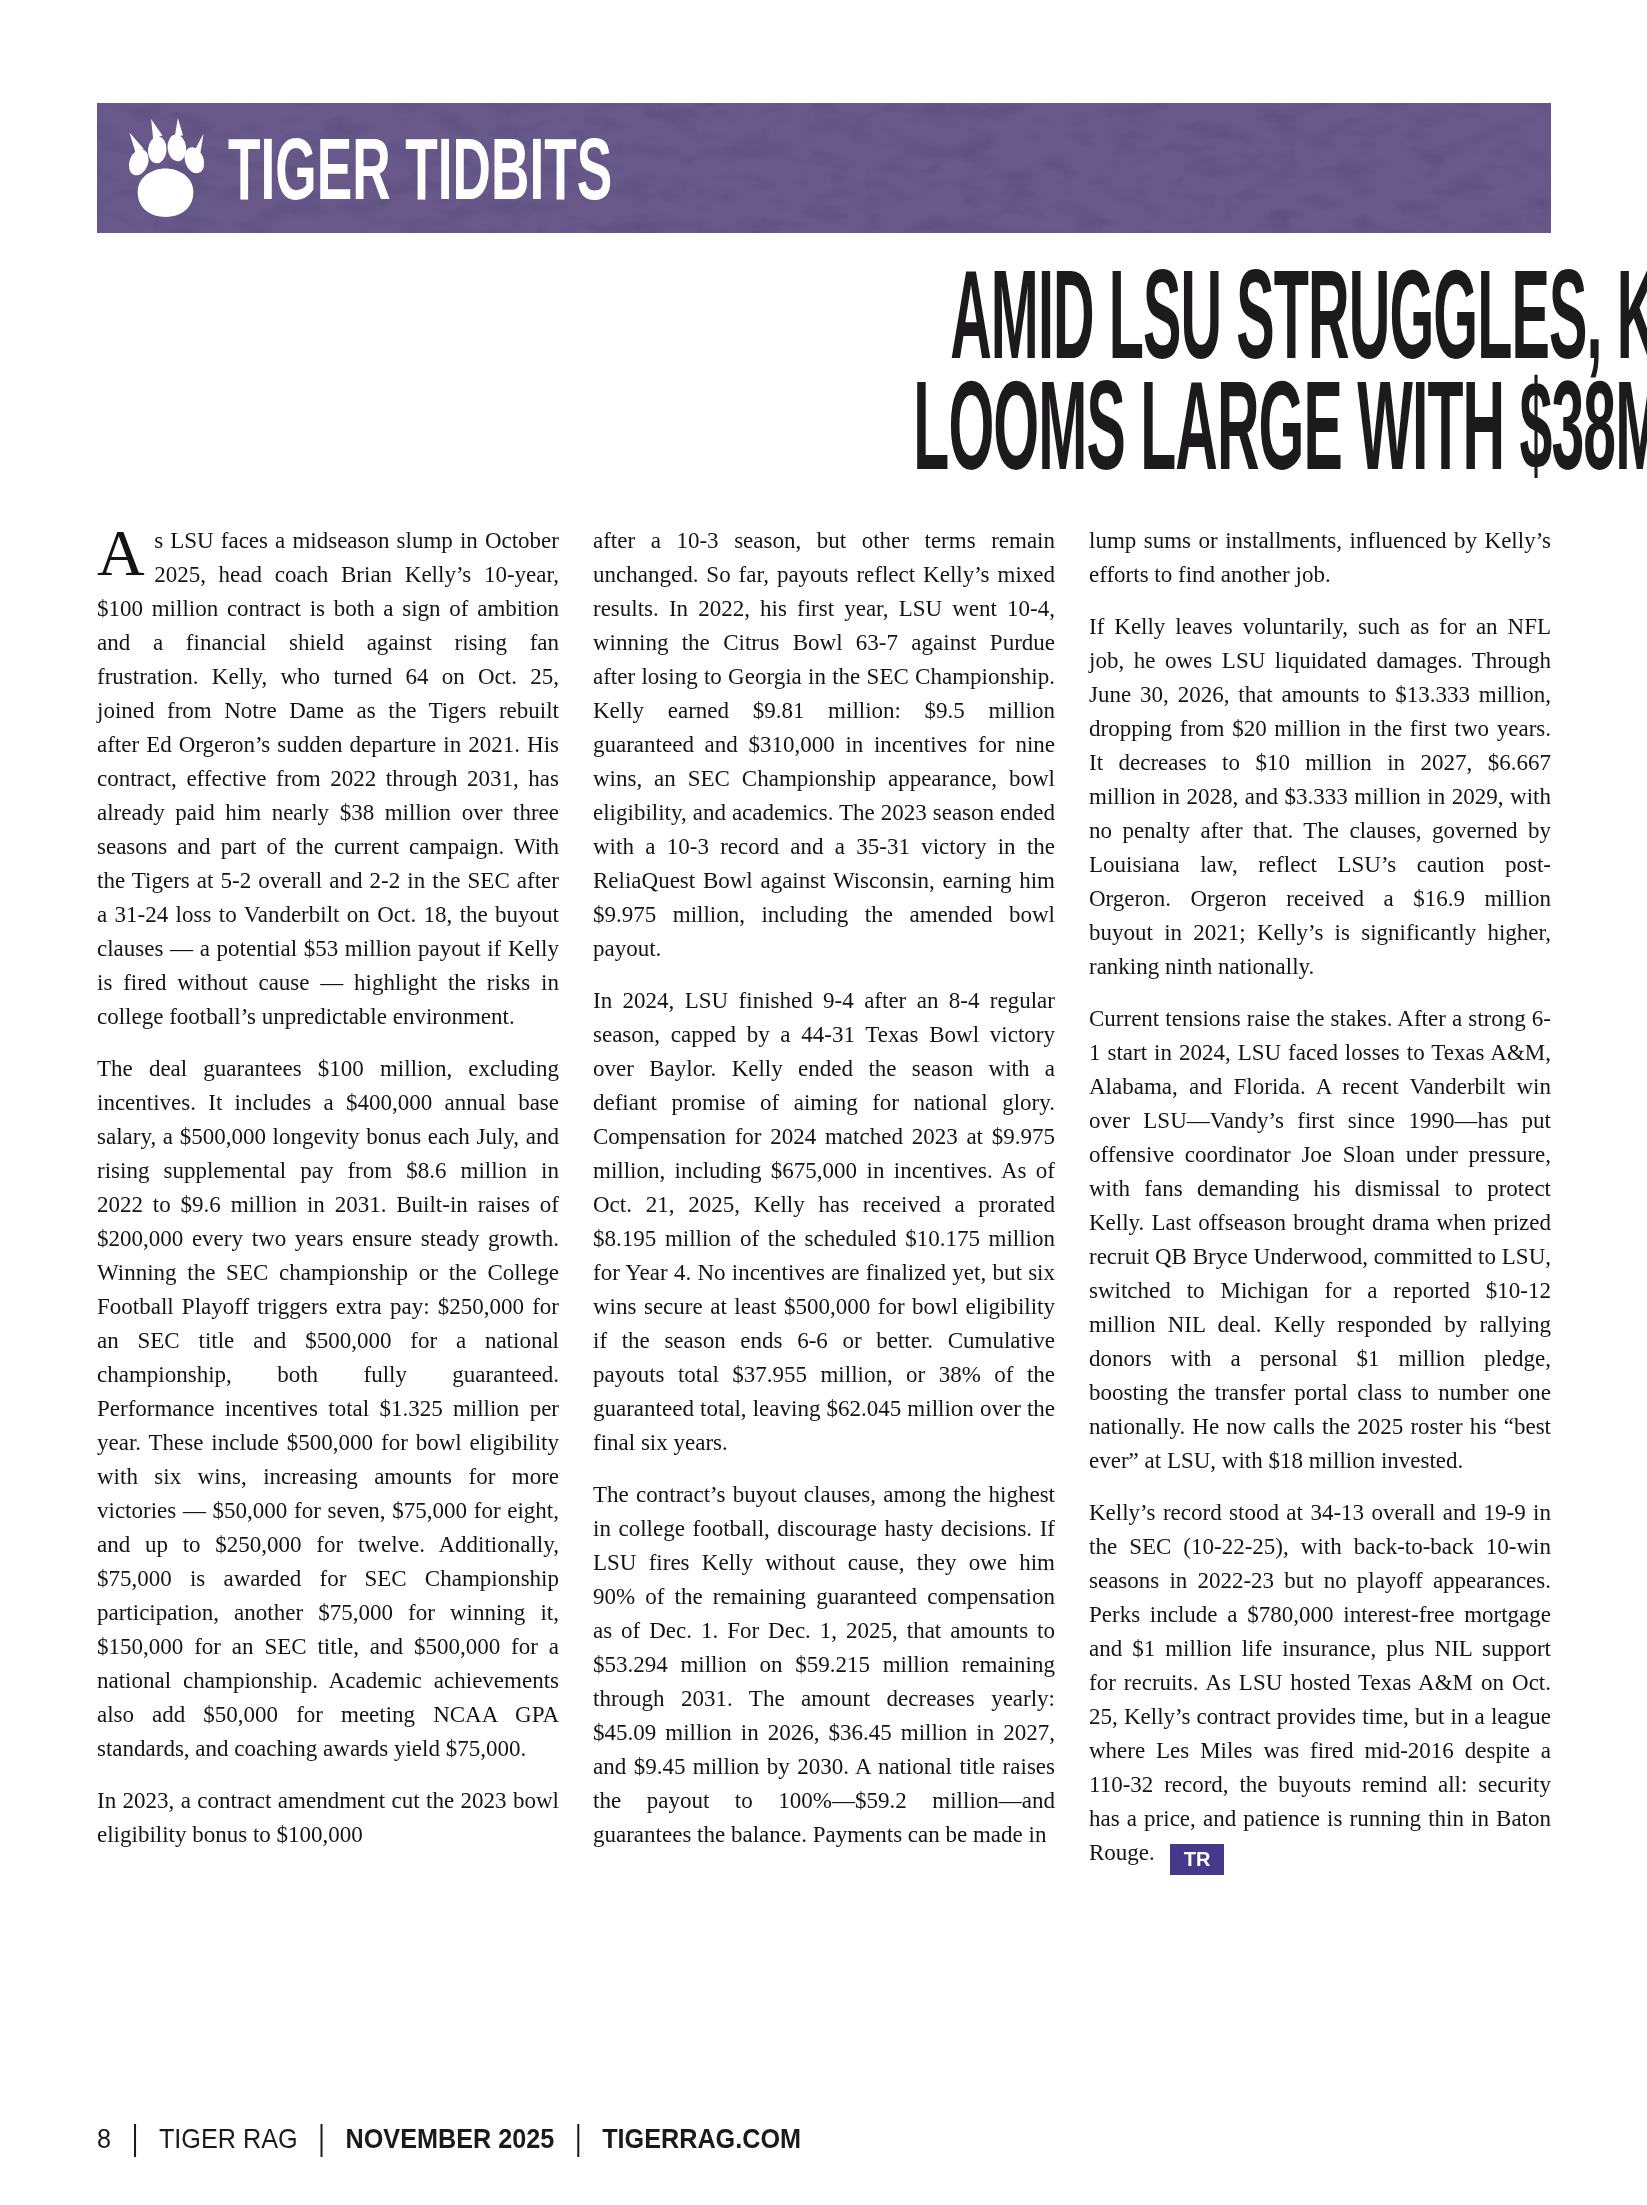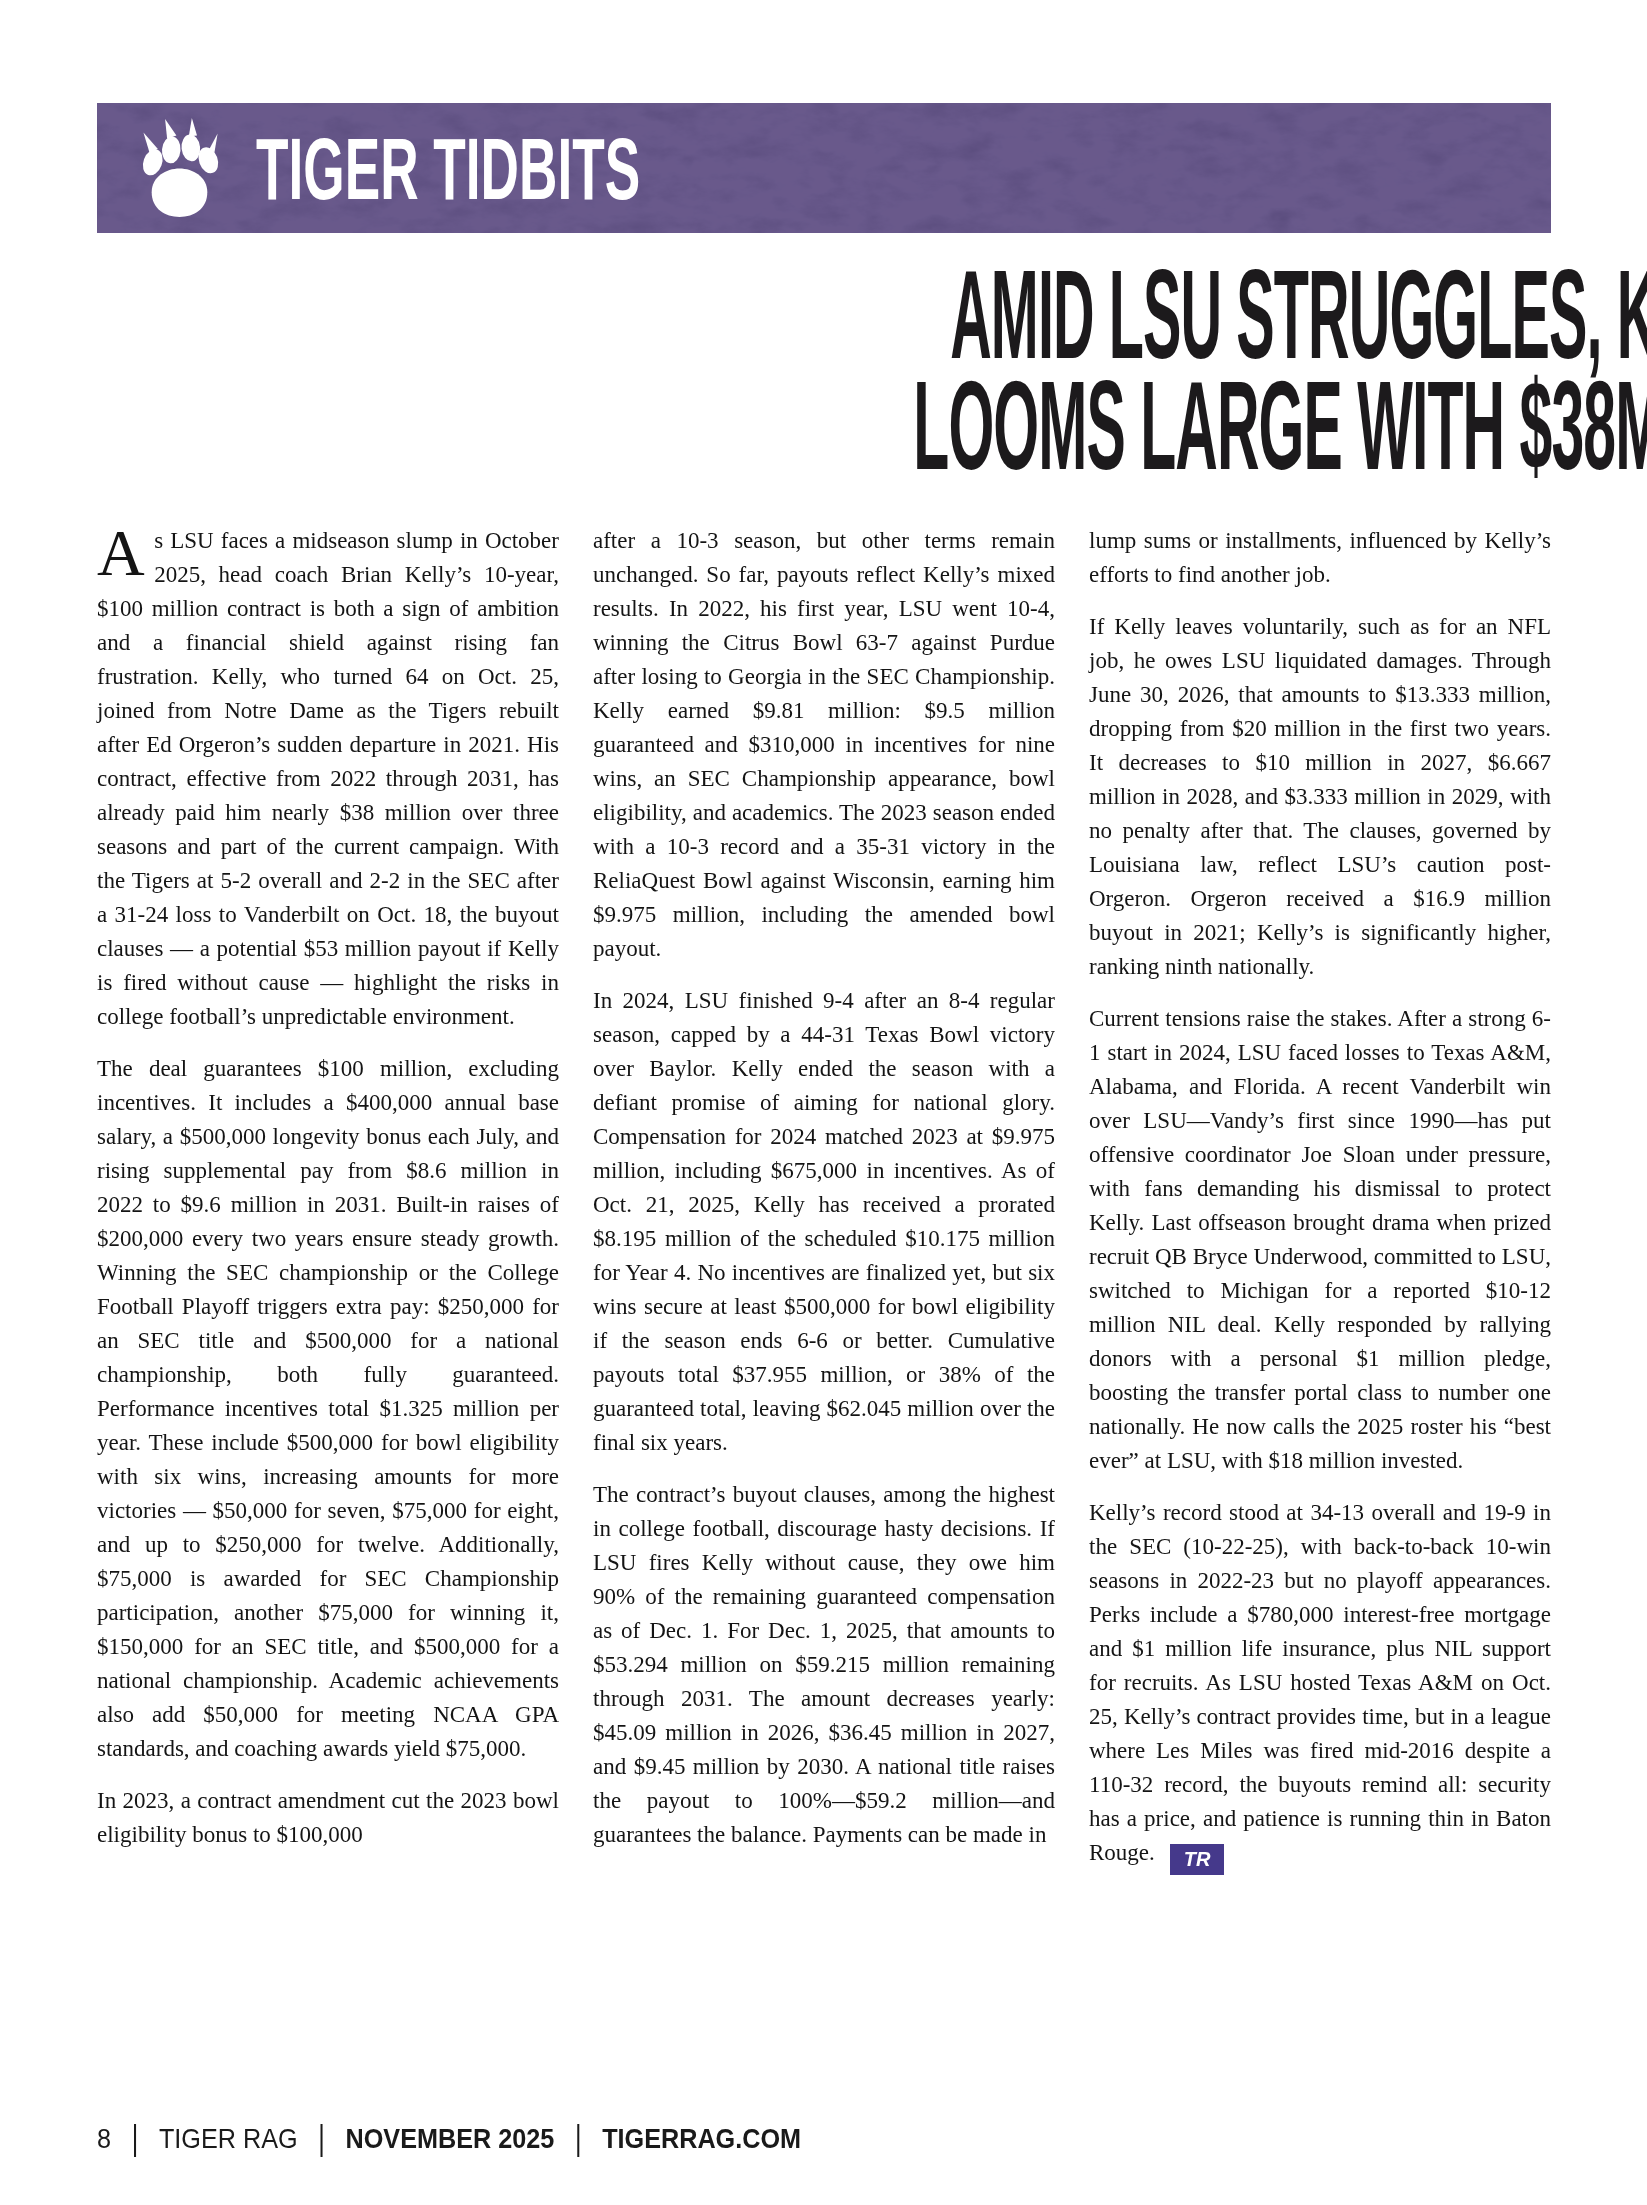--- a/index.html
+++ b/index.html
@@ -24,22 +24,22 @@
     height: 130px;
     flex: none;
     overflow: hidden;
   }
   .banner-texture { position: absolute; inset: 0; width: 100%; height: 100%; display: block; }
   .banner-content {
     position: relative;
     height: 100%;
     display: flex;
     align-items: center;
-    padding-left: 31px;
-    gap: 25px;
+    padding-left: 17px;
+    gap: 11px;
   }
   .paw { width: 103px; height: 103px; flex: none; }
   .banner-title {
     display: inline-block;
     font-family: "Liberation Sans", sans-serif;
     font-weight: 900;
     font-size: 87px;
     line-height: 1;
     color: #ffffff;
     letter-spacing: 0px;
@@ -97,21 +97,20 @@
     padding: 3.4px 9.5px 0 0;
     color: #141414;
   }
   .tr-badge {
     display: inline-block;
     width: 54px;
     height: 31px;
     color: #ffffff;
     font-family: "Liberation Sans", sans-serif;
     font-weight: 700;
-    font-style: italic;
     font-size: 20px;
     line-height: 31px;
     text-align: center;
     vertical-align: -6px;
     margin-left: 9.5px;
   }
 
   
   .footer {
     margin-top: auto;

